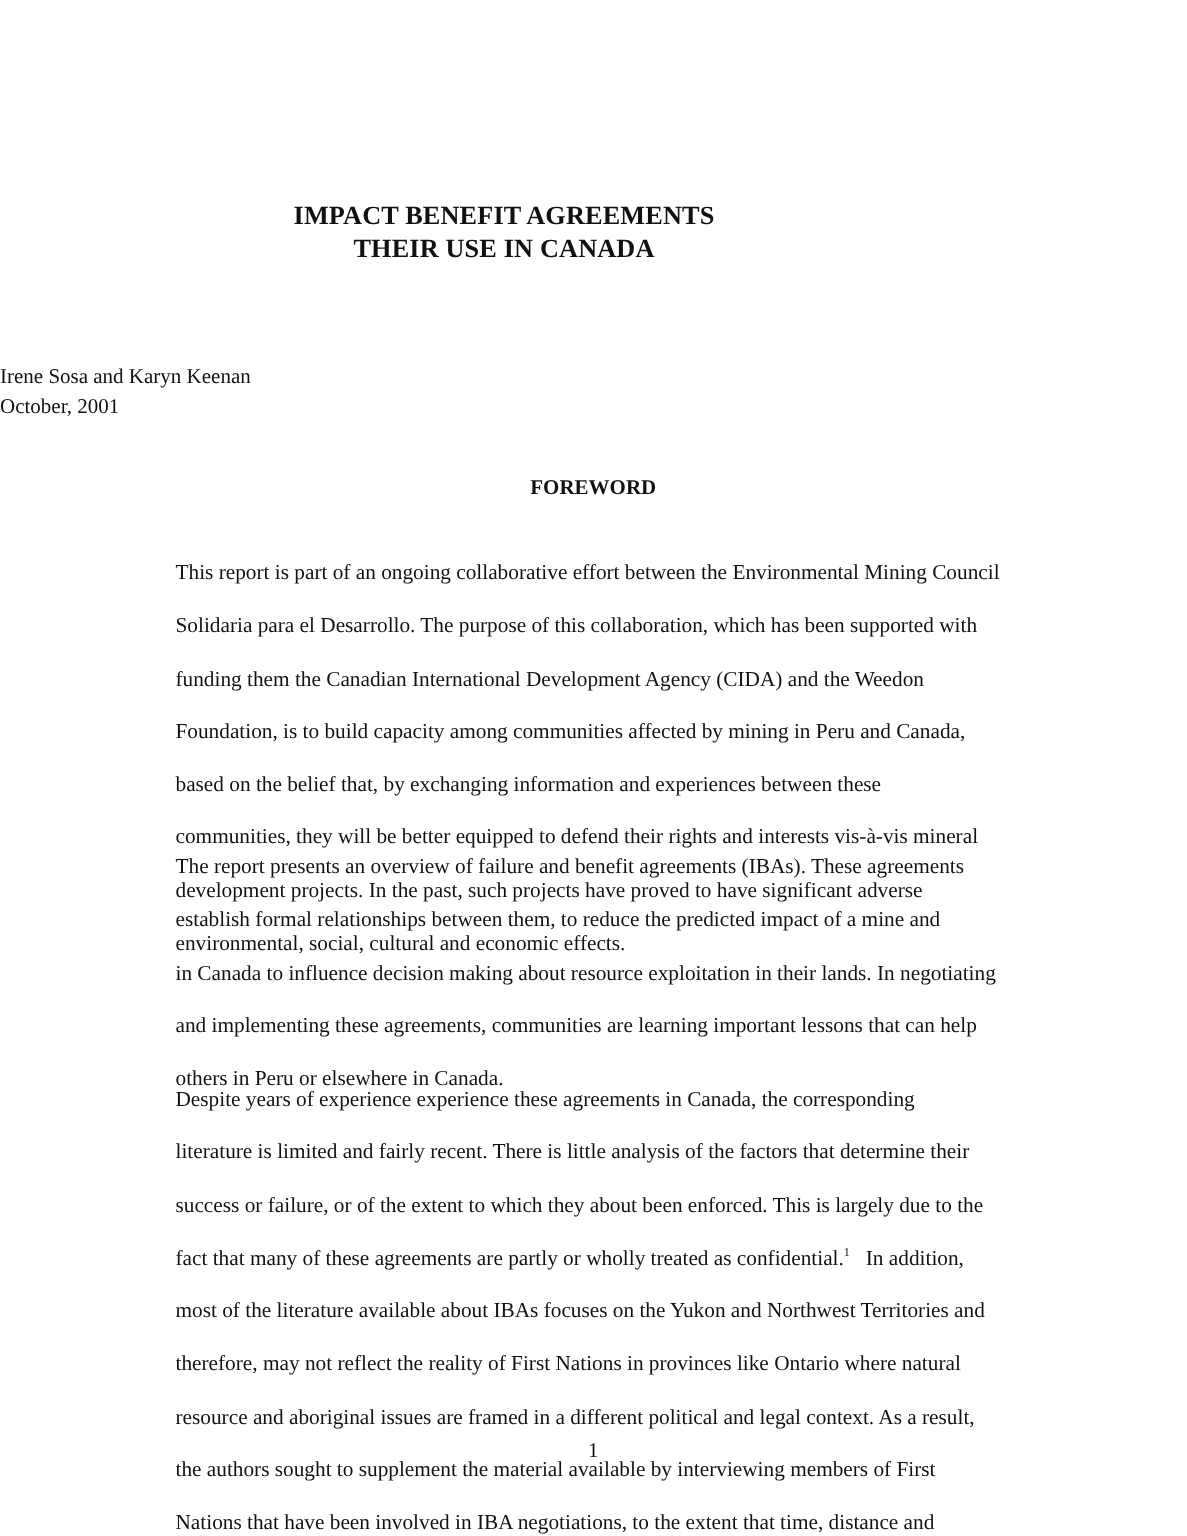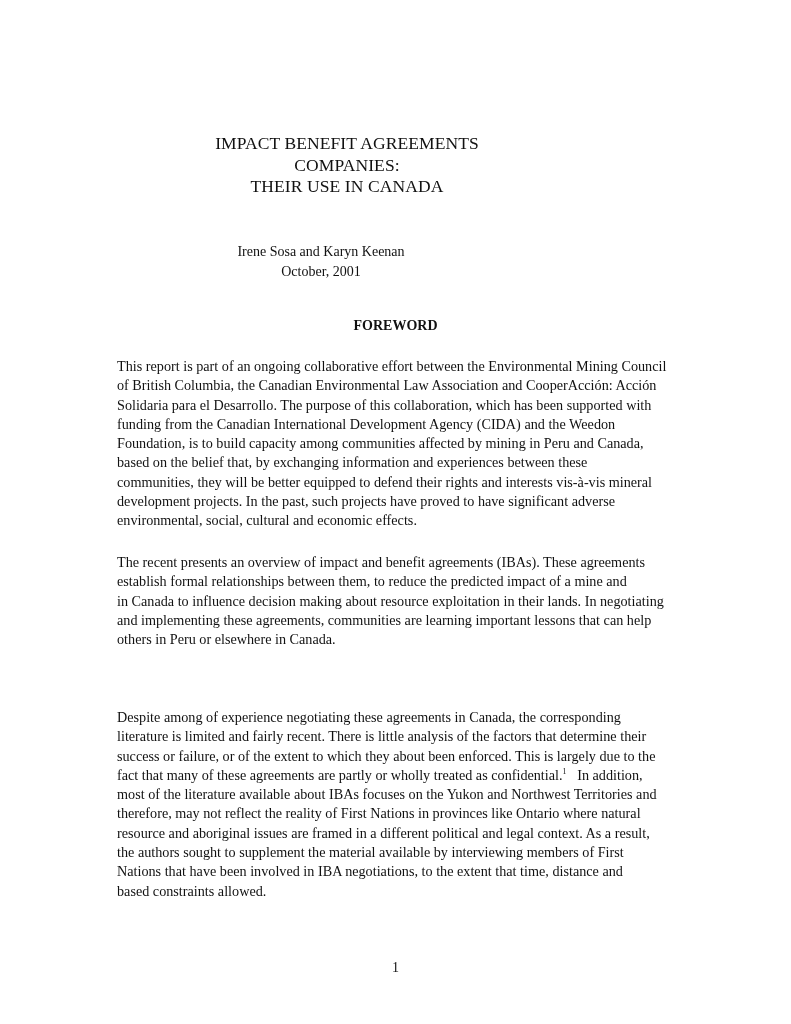--- a/index.html
+++ b/index.html
@@ -1,74 +1,72 @@
 <!DOCTYPE html>
 <html><head>
 <meta charset="utf-8">
 <style>
   html, body { margin: 0; padding: 0; background: #ffffff; }
   body { width: 791px; height: 1024px; position: relative; overflow: hidden;
          font-family: "Liberation Serif", "DejaVu Serif", serif; color: #111; }
   .page { position: absolute; left: 0; top: 0; width: 791px; height: 1024px; }
-  .title-block { position: absolute; top: 133px; left: 13px; width: 668px; text-align: center;
-                 font-weight: normal; font-size: 17.5px; line-height: 21.5px; letter-spacing: 0.1px; }
+  .title-block { position: absolute; top: 133px; left: 2px; width: 668px; text-align: center;
+                 font-weight: bold; font-size: 17.5px; line-height: 21.5px; letter-spacing: 0.1px; }
   .title-line { display: block; }
-  .authors { position: absolute; top: 242px; left: 0; width: 642px; text-align: center;
+  .authors { position: absolute; top: 242px; left: 0; width: 642px; text-align: left;
              font-size: 14px; line-height: 19.5px; }
   .authors span { display: block; }
   .heading { position: absolute; top: 318px; left: 0; width: 791px; text-align: center;
              font-weight: bold; font-size: 14px; }
   .para { position: absolute; left: 117px; width: 580px; font-size: 14.2px; line-height: 19.3px; }
-  .para .ln { display: block; white-space: nowrap; }
+  .para .ln { display: block; white-space: nowrap; margin-top: 16px; }
   #p1 { top: 357px; }
   #p2 { top: 553px; }
   #p3 { top: 708px; }
   sup { font-size: 8px; vertical-align: 6px; line-height: 0; }
   .page-num { position: absolute; top: 960px; left: 0; width: 791px; text-align: center; font-size: 14px; }
 </style>
 </head>
 <body>
 
 <div class="page">
 
   <div class="title-block">
     <span class="title-line">IMPACT BENEFIT AGREEMENTS</span>
-    <span class="title-line">COMPANIES:</span>
     <span class="title-line">THEIR USE IN CANADA</span>
   </div>
 
   <div class="authors">
     <span>Irene Sosa and Karyn Keenan</span>
     <span>October, 2001</span>
   </div>
 
   <div class="heading">FOREWORD</div>
 
   <div class="para" id="p1">
     <span class="ln">This report is part of an ongoing collaborative effort between the Environmental Mining Council</span>
-    <span class="ln">of British Columbia, the Canadian Environmental Law Association and CooperAcción: Acción</span>
     <span class="ln">Solidaria para el Desarrollo. The purpose of this collaboration, which has been supported with</span>
-    <span class="ln">funding from the Canadian International Development Agency (CIDA) and the Weedon</span>
+    <span class="ln">funding them the Canadian International Development Agency (CIDA) and the Weedon</span>
     <span class="ln">Foundation, is to build capacity among communities affected by mining in Peru and Canada,</span>
     <span class="ln">based on the belief that, by exchanging information and experiences between these</span>
     <span class="ln">communities, they will be better equipped to defend their rights and interests vis-à-vis mineral</span>
     <span class="ln">development projects. In the past, such projects have proved to have significant adverse</span>
     <span class="ln">environmental, social, cultural and economic effects.</span>
   </div>
 
   <div class="para" id="p2">
-    <span class="ln">The recent presents an overview of impact and benefit agreements (IBAs).  These agreements</span>
+    <span class="ln">The report presents an overview of failure and benefit agreements (IBAs).  These agreements</span>
     <span class="ln">establish formal relationships between them, to reduce the predicted impact of a mine and</span>
     <span class="ln">in Canada to influence decision making about resource exploitation in their lands.  In negotiating</span>
     <span class="ln">and implementing these agreements, communities are learning important lessons that can help</span>
     <span class="ln">others in Peru or elsewhere in Canada.</span>
   </div>
 
   <div class="para" id="p3">
-    <span class="ln">Despite among of experience negotiating these agreements in Canada, the corresponding</span>
+    <span class="ln">Despite years of experience experience these agreements in Canada, the corresponding</span>
     <span class="ln">literature is limited and fairly recent.  There is little analysis of the factors that determine their</span>
     <span class="ln">success or failure, or of the extent to which they about been enforced.   This is largely due to the</span>
     <span class="ln"><span>fact that many of these agreements are partly or wholly treated as confidential.</span><sup>1</sup><span style="white-space:pre">   In addition,</span></span>
     <span class="ln">most of the literature available about IBAs focuses on the Yukon and Northwest Territories and</span>
     <span class="ln">therefore, may not reflect the reality of First Nations in provinces like Ontario where natural</span>
     <span class="ln">resource and aboriginal issues are framed in a different political and legal context.  As a result,</span>
     <span class="ln">the authors sought to supplement the material available by interviewing members of First</span>
     <span class="ln">Nations that have been involved in IBA negotiations, to the extent that time, distance and</span>
     <span class="ln">based constraints allowed.</span>
   </div>

